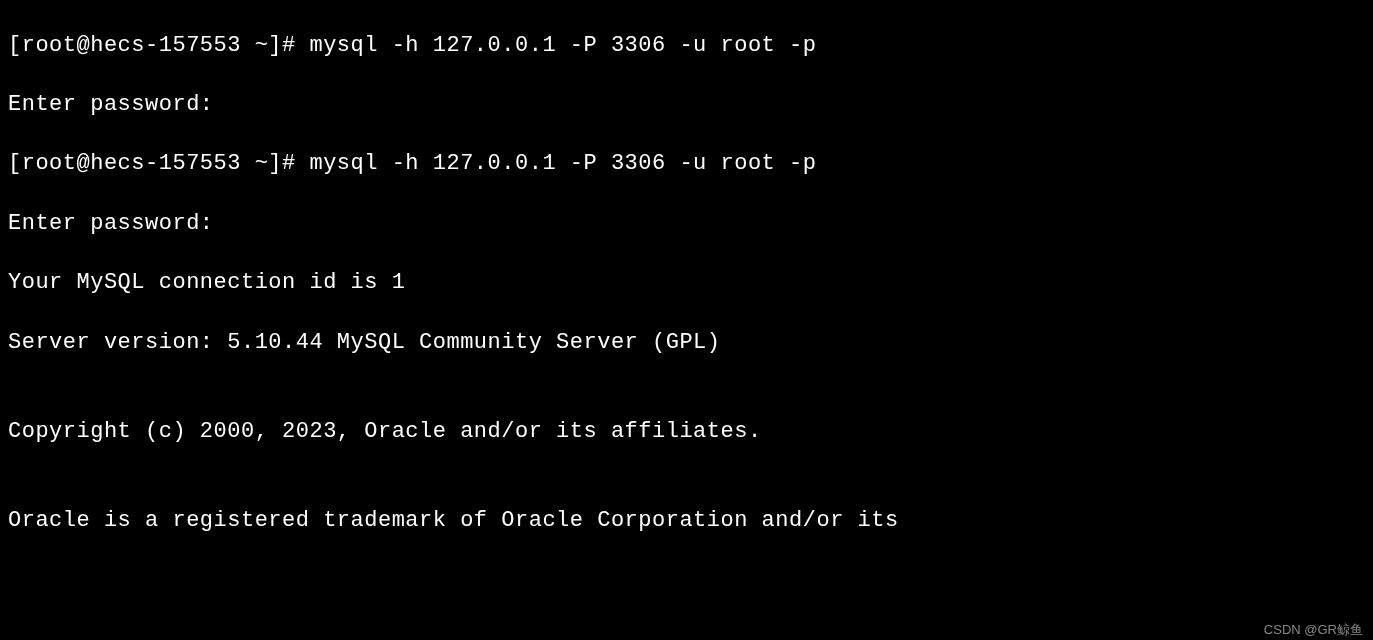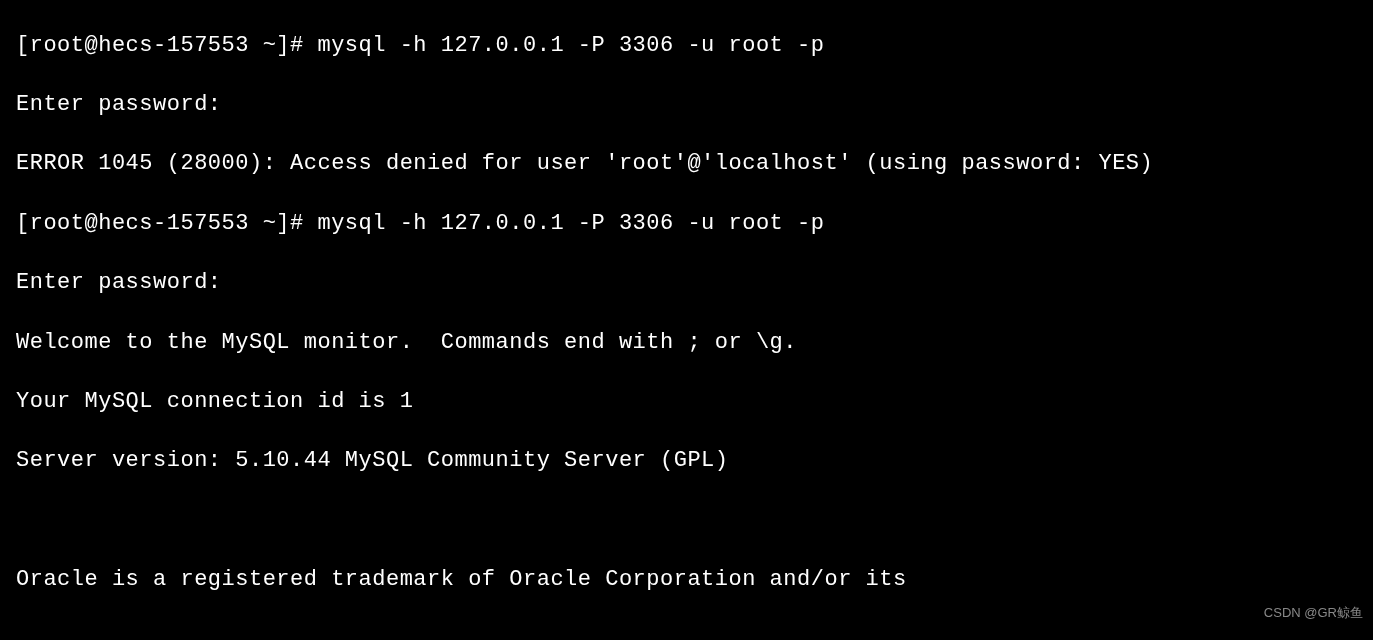--- a/index.html
+++ b/index.html
@@ -18,45 +18,43 @@
       height: 640px;
       position: relative;
       overflow: hidden;
       letter-spacing: 0.5px;
     }
     .terminal {
       white-space: pre;
     }
     .line {
       display: block;
-      margin-left: 8px;
     }
     .watermark {
       position: absolute;
-      bottom: 18px;
+      bottom: 1px;
       right: 10px;
       color: #888;
       font-size: 13px;
       font-family: Arial, sans-serif;
       letter-spacing: 0;
     }
   </style>
 </head>
 <body>
 
 <div class="terminal">
 <span class="line">[root@hecs-157553 ~]# mysql -h 127.0.0.1 -P 3306 -u root -p</span>
 <span class="line">Enter password:</span>
-<span class="line">ERROR 1045 (28000): Access denied for user 'root'@'localhost' (using password: YES)</span>
 <span class="line">[root@hecs-157553 ~]# mysql -h 127.0.0.1 -P 3306 -u root -p</span>
 <span class="line">Enter password:</span>
-<span class="line">Welcome to the MySQL monitor.  Commands end with ; or \g.</span>
 <span class="line">Your MySQL connection id is 1</span>
 <span class="line">Server version: 5.10.44 MySQL Community Server (GPL)</span>
 <span class="line"></span>
+<span class="line">Copyright (c) 2000, 2023, Oracle and/or its affiliates.</span>
 <span class="line"></span>
 <span class="line">Oracle is a registered trademark of Oracle Corporation and/or its</span>
 
 
 <span class="line"></span>
 
 <span class="line"></span>
 
 
 

